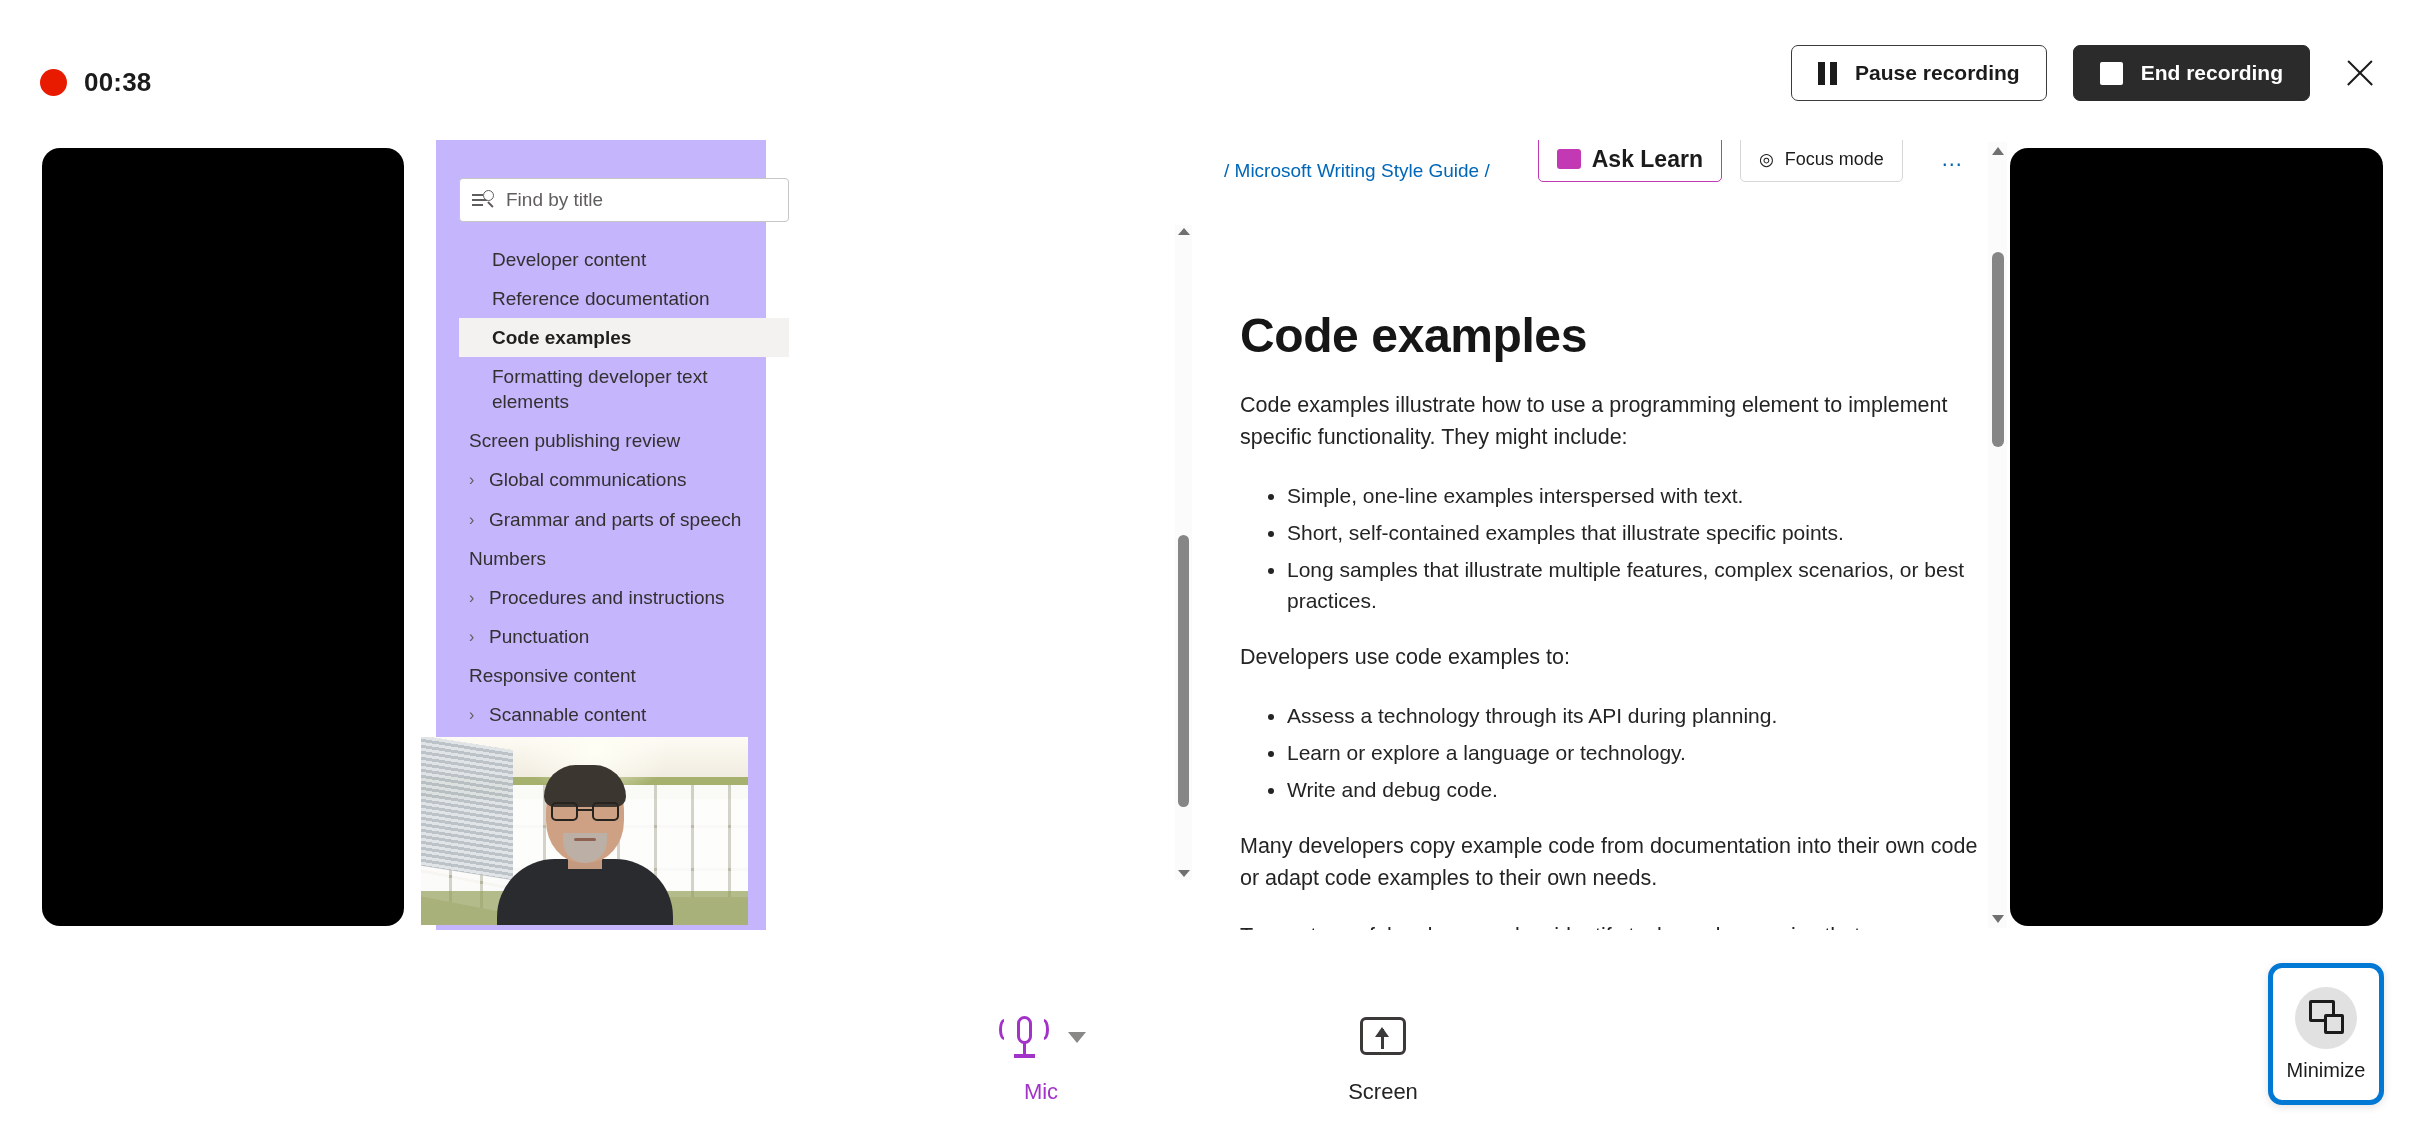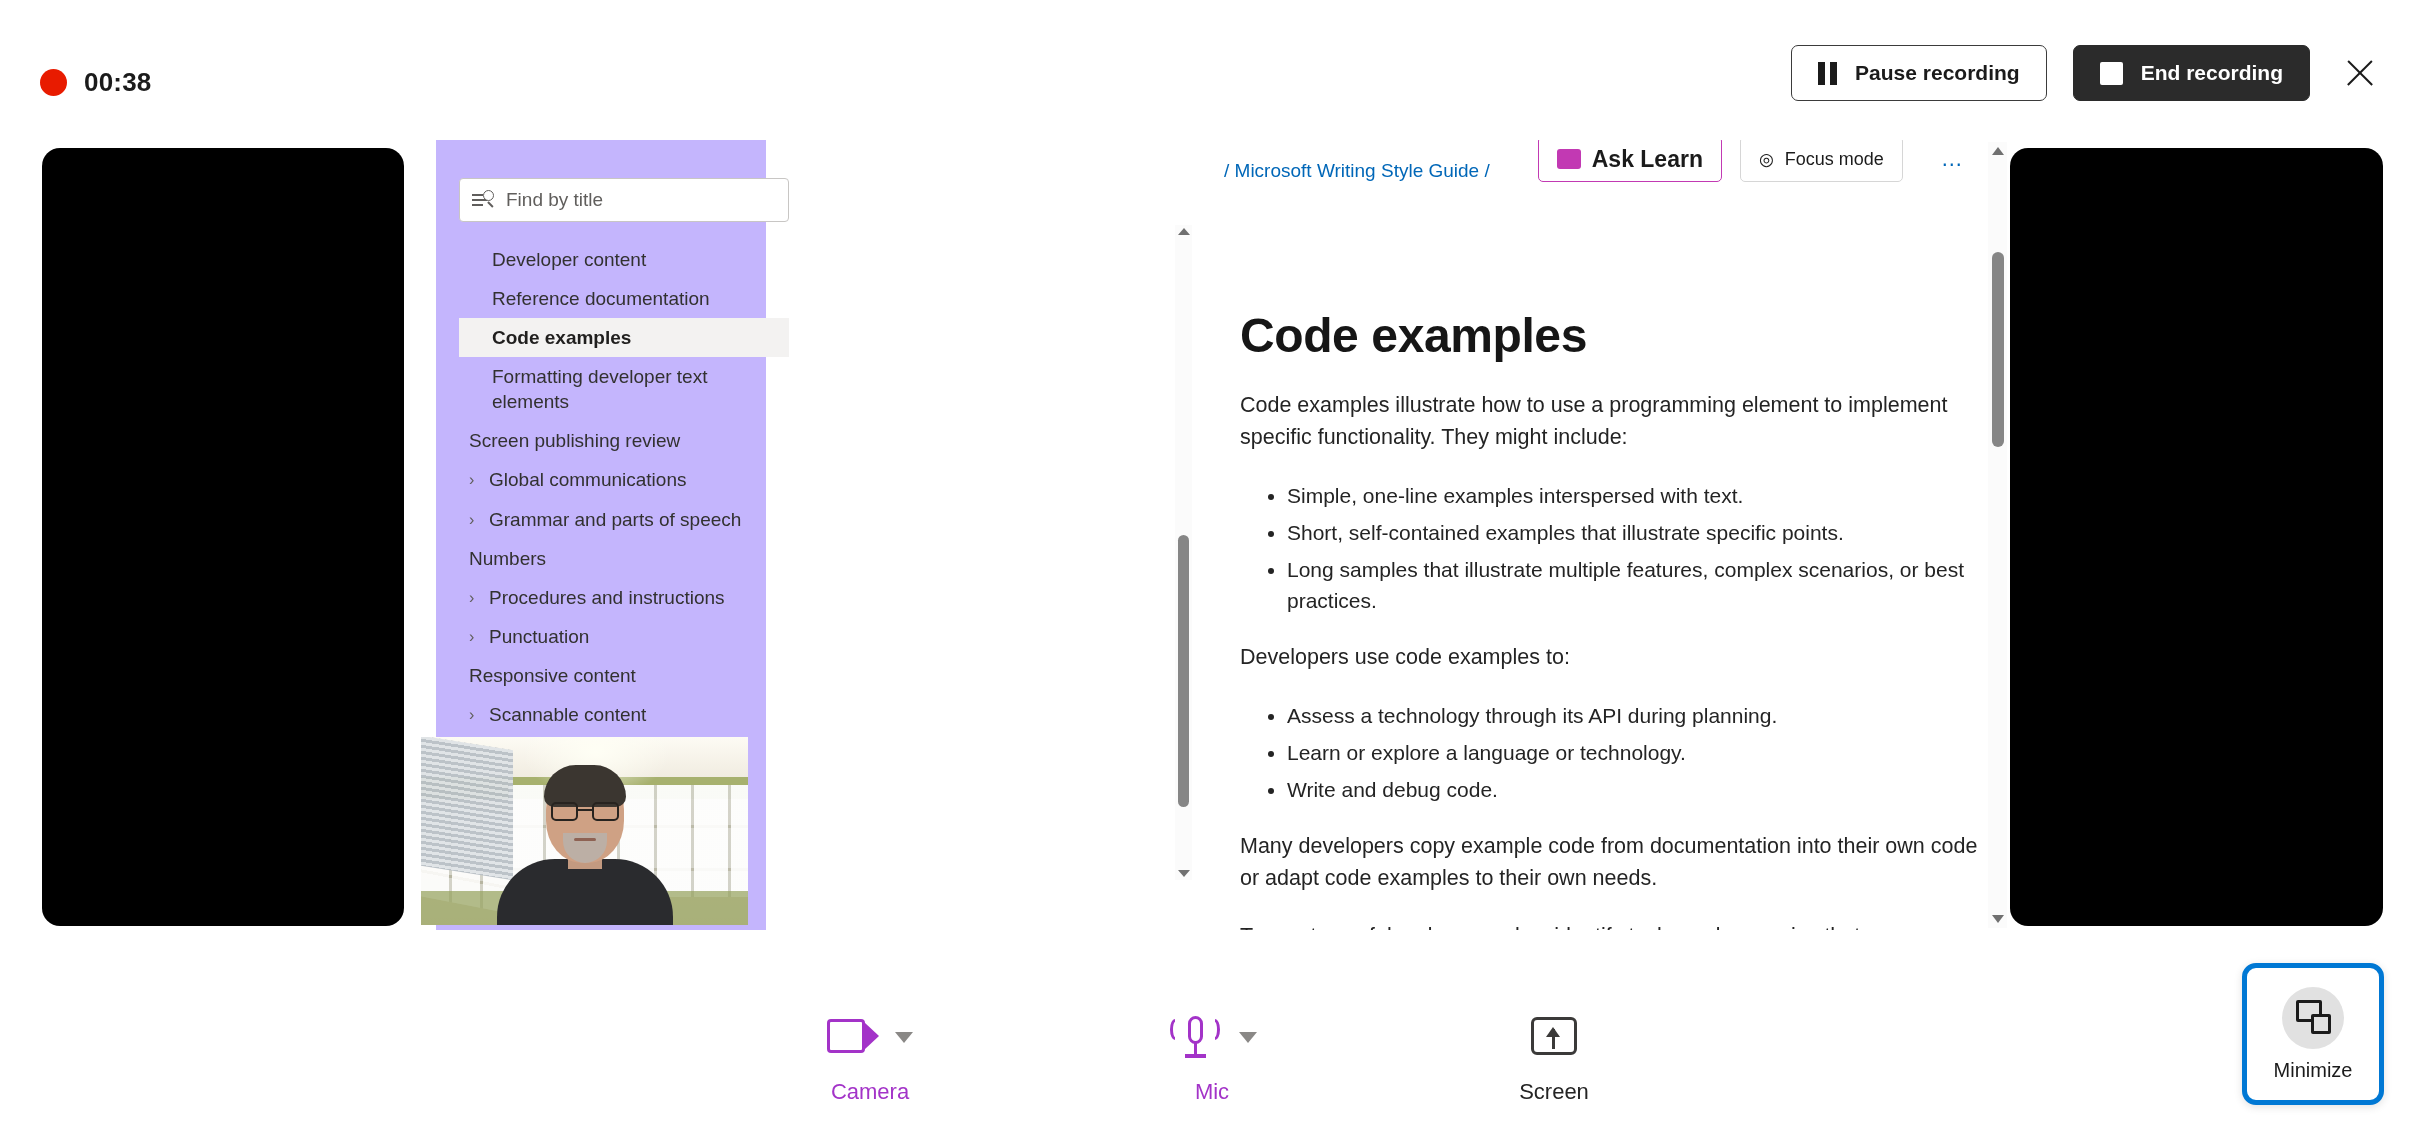--- a/index.html
+++ b/index.html
@@ -312,21 +312,21 @@
   }
   .ico-screen .tip {
     position: absolute; left: 15px; top: 10px; width: 0; height: 0;
     border-left: 7.5px solid transparent; border-right: 7.5px solid transparent;
     border-bottom: 10px solid #3b3a39;
   }
 
   
   #minimize {
     position: absolute; right: 40px; bottom: 28px;
-    width: 142px; height: 142px; background: #ffffff;
+    width: 116px; height: 142px; background: #ffffff;
     border: 5px solid #0078d4; border-radius: 14px;
     display: flex; flex-direction: column; align-items: center; justify-content: center;
     gap: 10px; cursor: pointer; box-shadow: 0 2px 8px rgba(0,0,0,.12);
   }
   #minimize .circ {
     width: 62px; height: 62px; border-radius: 50%; background: #e1e1e1;
     position: relative;
   }
   #minimize .sq-a {
     position: absolute; left: 14px; top: 13px; width: 26px; height: 22px;
@@ -500,30 +500,20 @@
       <span class="glasses">
           <span class="lens l"></span>
           <span class="bridge"></span>
           <span class="lens r"></span>
         </span>
     </div>
   </div>
 
   <div id="devbar">
 
-    <div class="dev on">
-      <div class="dev-row">
-        <span class="ico-cam">
-          <span class="body"></span>
-            <span class="lens"></span>
-        </span>
-        <span class="caret"></span>
-      </div>
-      <span class="dev-label">Camera</span>
-    </div>
 
     <div class="dev on">
       <div class="dev-row">
         <span class="ico-mic">
           <span class="wv l"></span>
             <span class="wv r"></span>
           <span class="cap"></span>
             <span class="stand"></span>
             <span class="base"></span>
         </span>

